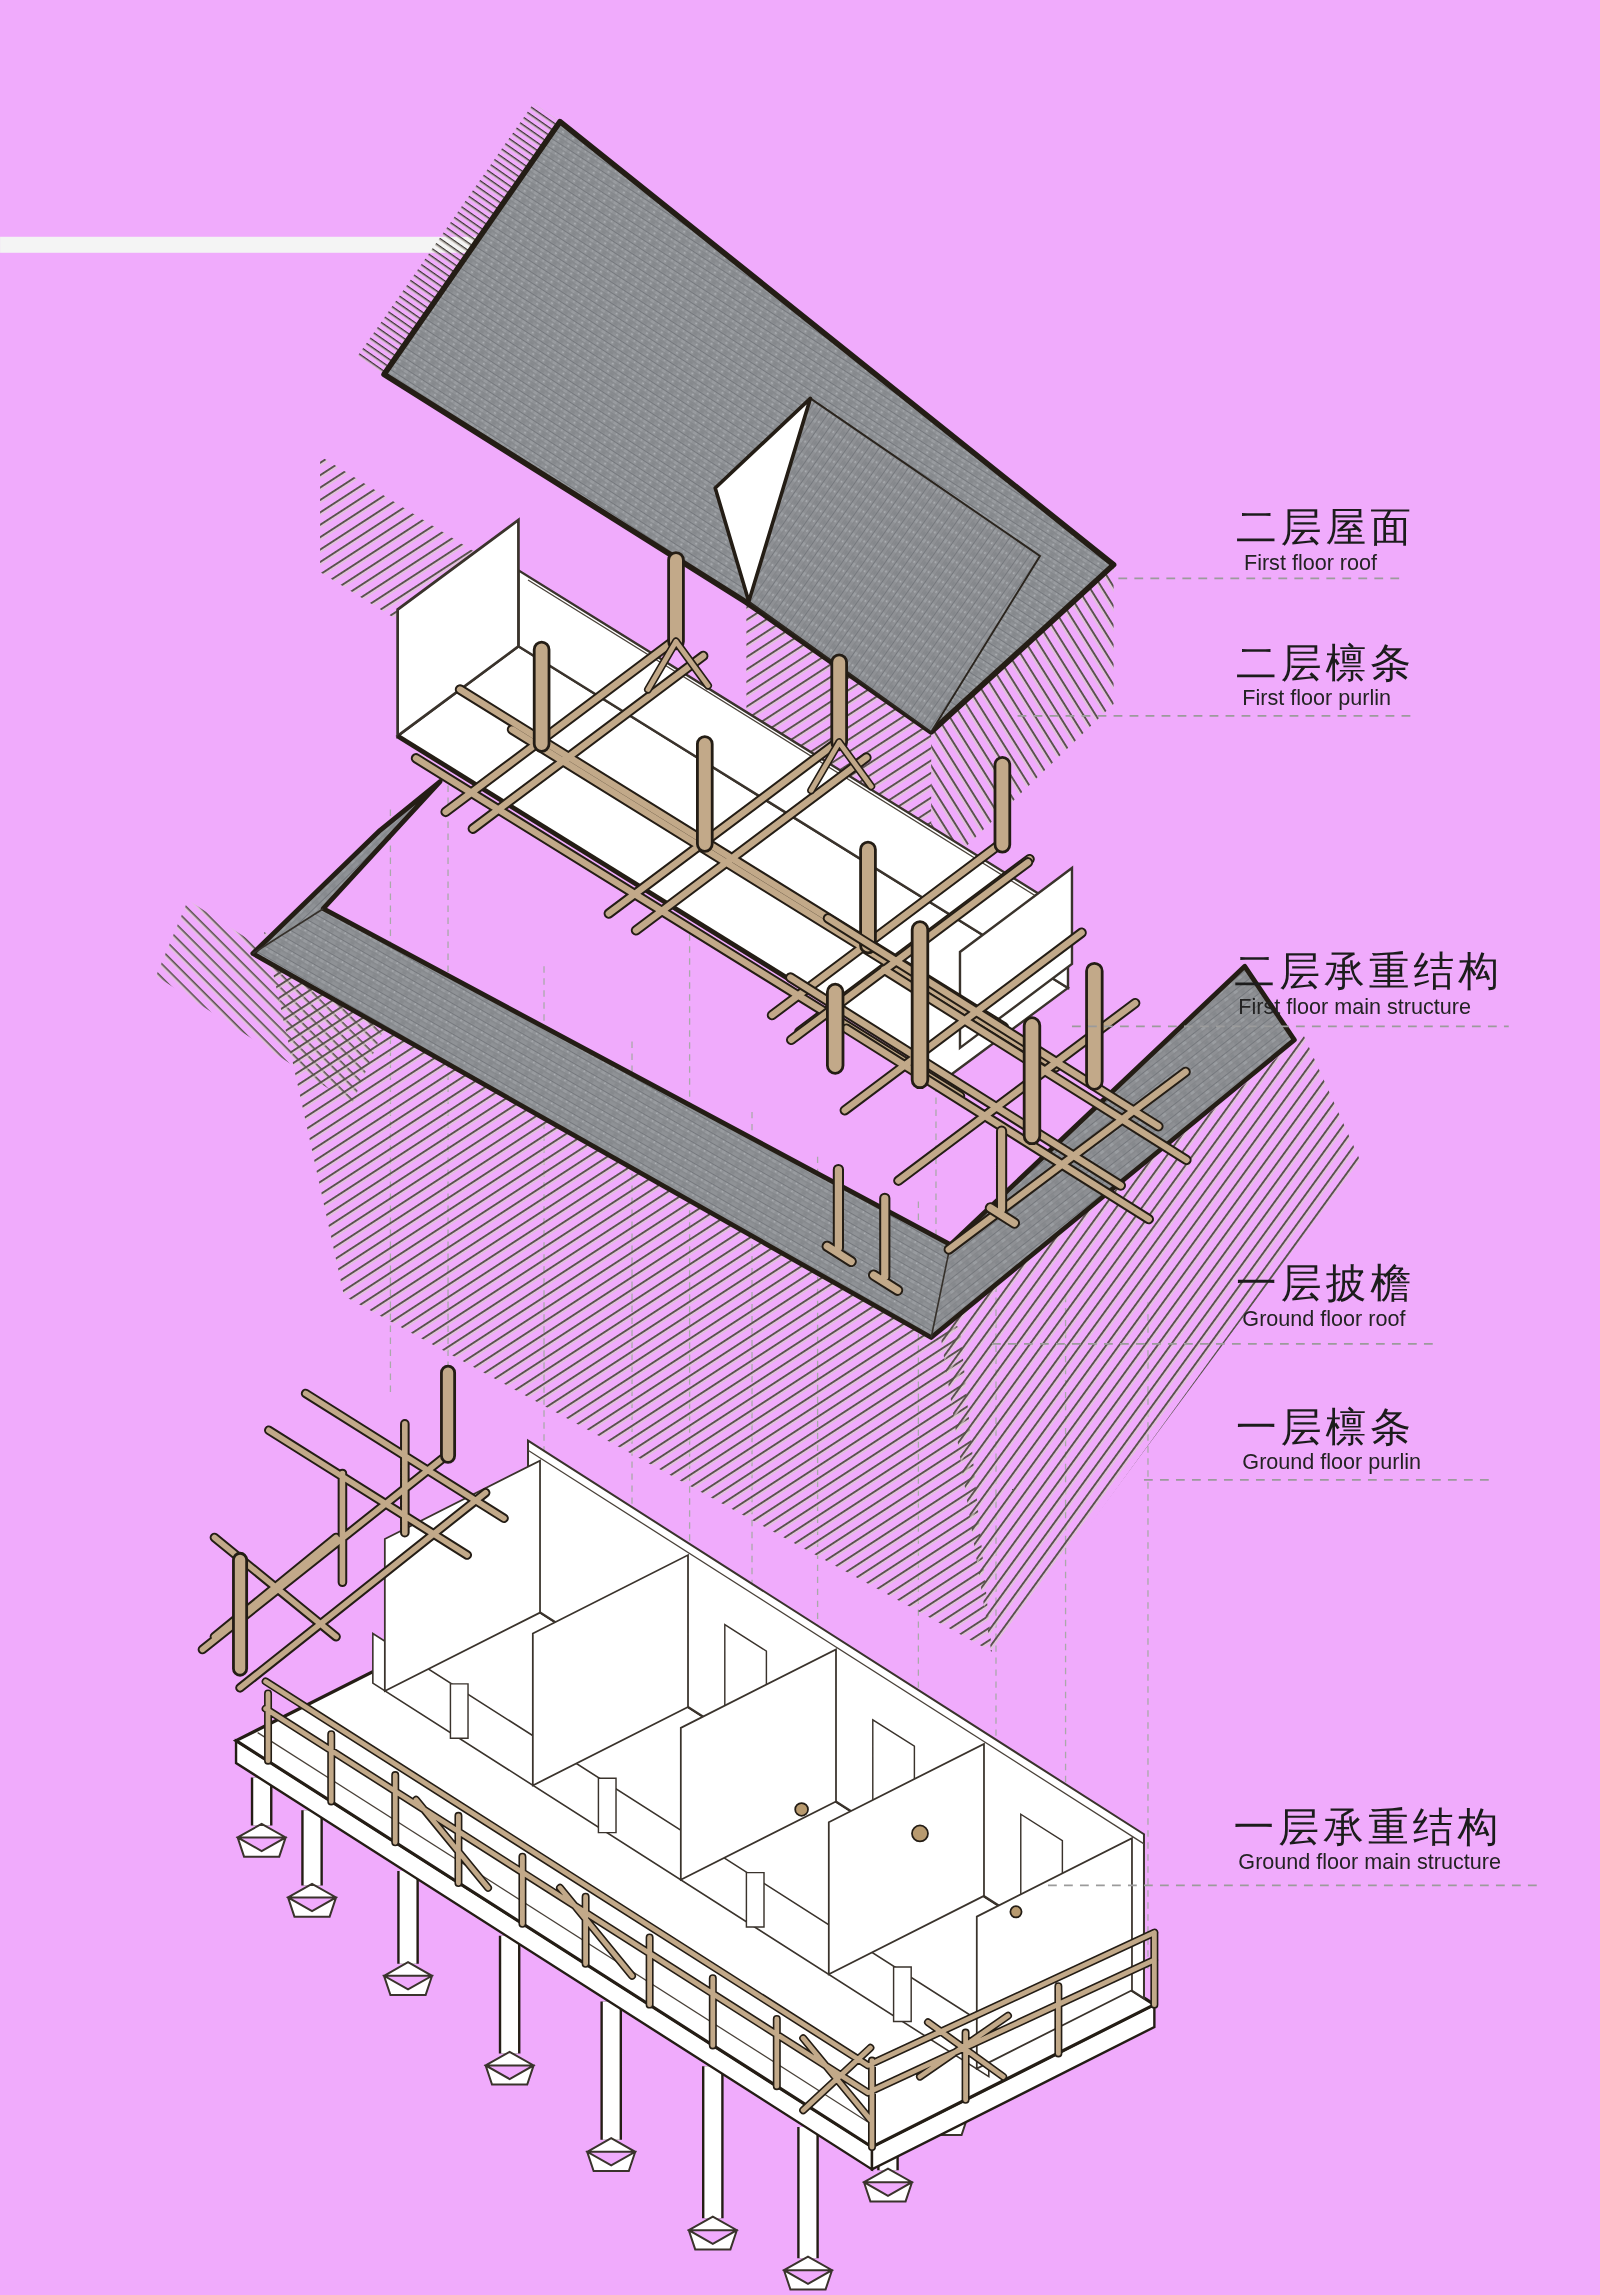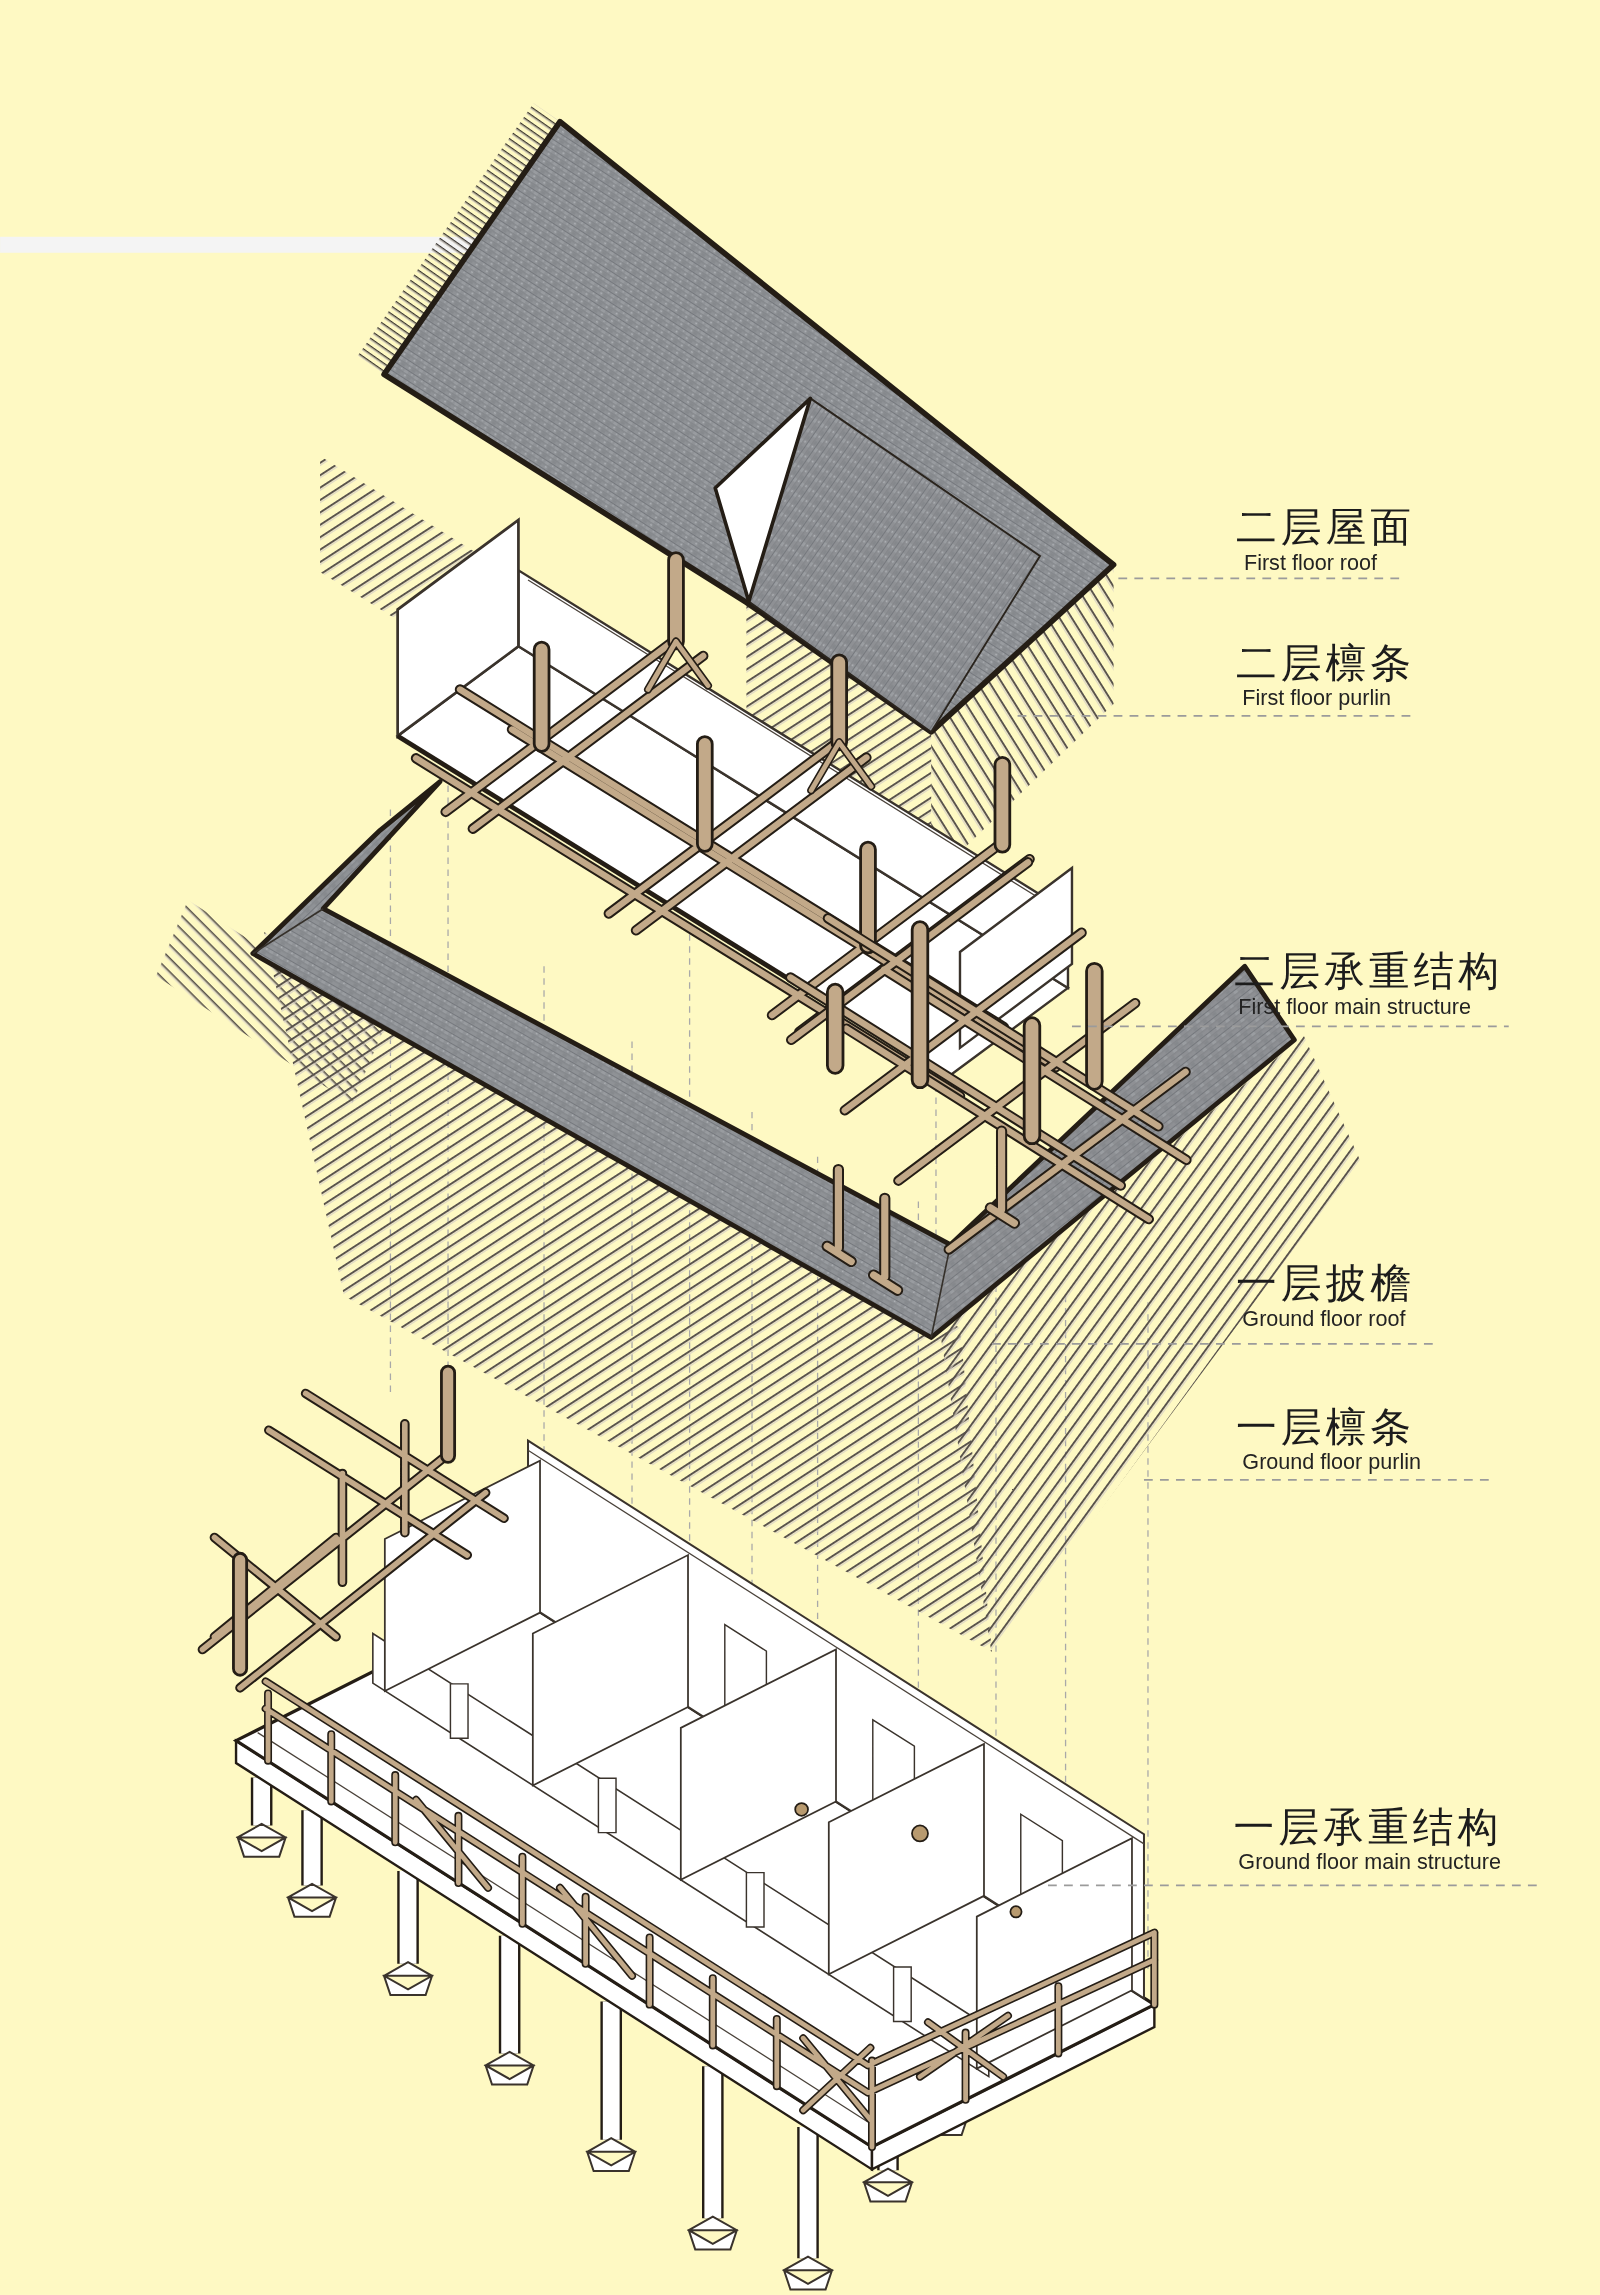--- a/index.html
+++ b/index.html
@@ -1,16 +1,16 @@
 <!DOCTYPE html>
 <html style="font-size:12.8px"><head>
 <meta charset="utf-8">
 <style>
   html,body { margin:0; padding:0; background:#ffffff; }
-  .stage { position:relative; width:1600px; height:2295px; background:#fef9c3; overflow:hidden; }
+  .stage { position:relative; width:1600px; height:2295px; background:#f0abfc; overflow:hidden; }
   svg { display:block; }
   .wd { fill:none; stroke:#241d15; stroke-linecap:round; stroke-linejoin:round; }
   .wl { fill:none; stroke:#c2a989; stroke-linecap:round; stroke-linejoin:round; }
   .whiteshape { fill:#ffffff; stroke:#3a332c; }
   .thinline { fill:none; stroke:#4a423a; }
   .dash { stroke:#a9a9a9; stroke-dasharray:8 7; fill:none; stroke-width:1.6; }
   .leader { stroke:#9b9b9b; stroke-dasharray:11 9; stroke-width:2.2; fill:none; }
   .colshaft-d { fill:none; stroke:#241d15; stroke-width:27; stroke-linecap:butt; }
   .colshaft-w { fill:none; stroke:#ffffff; stroke-width:21; stroke-linecap:butt; }
   text.zh { font-family:"Liberation Sans", sans-serif; font-size:51px; letter-spacing:5px; fill:#1c1c1c; }

